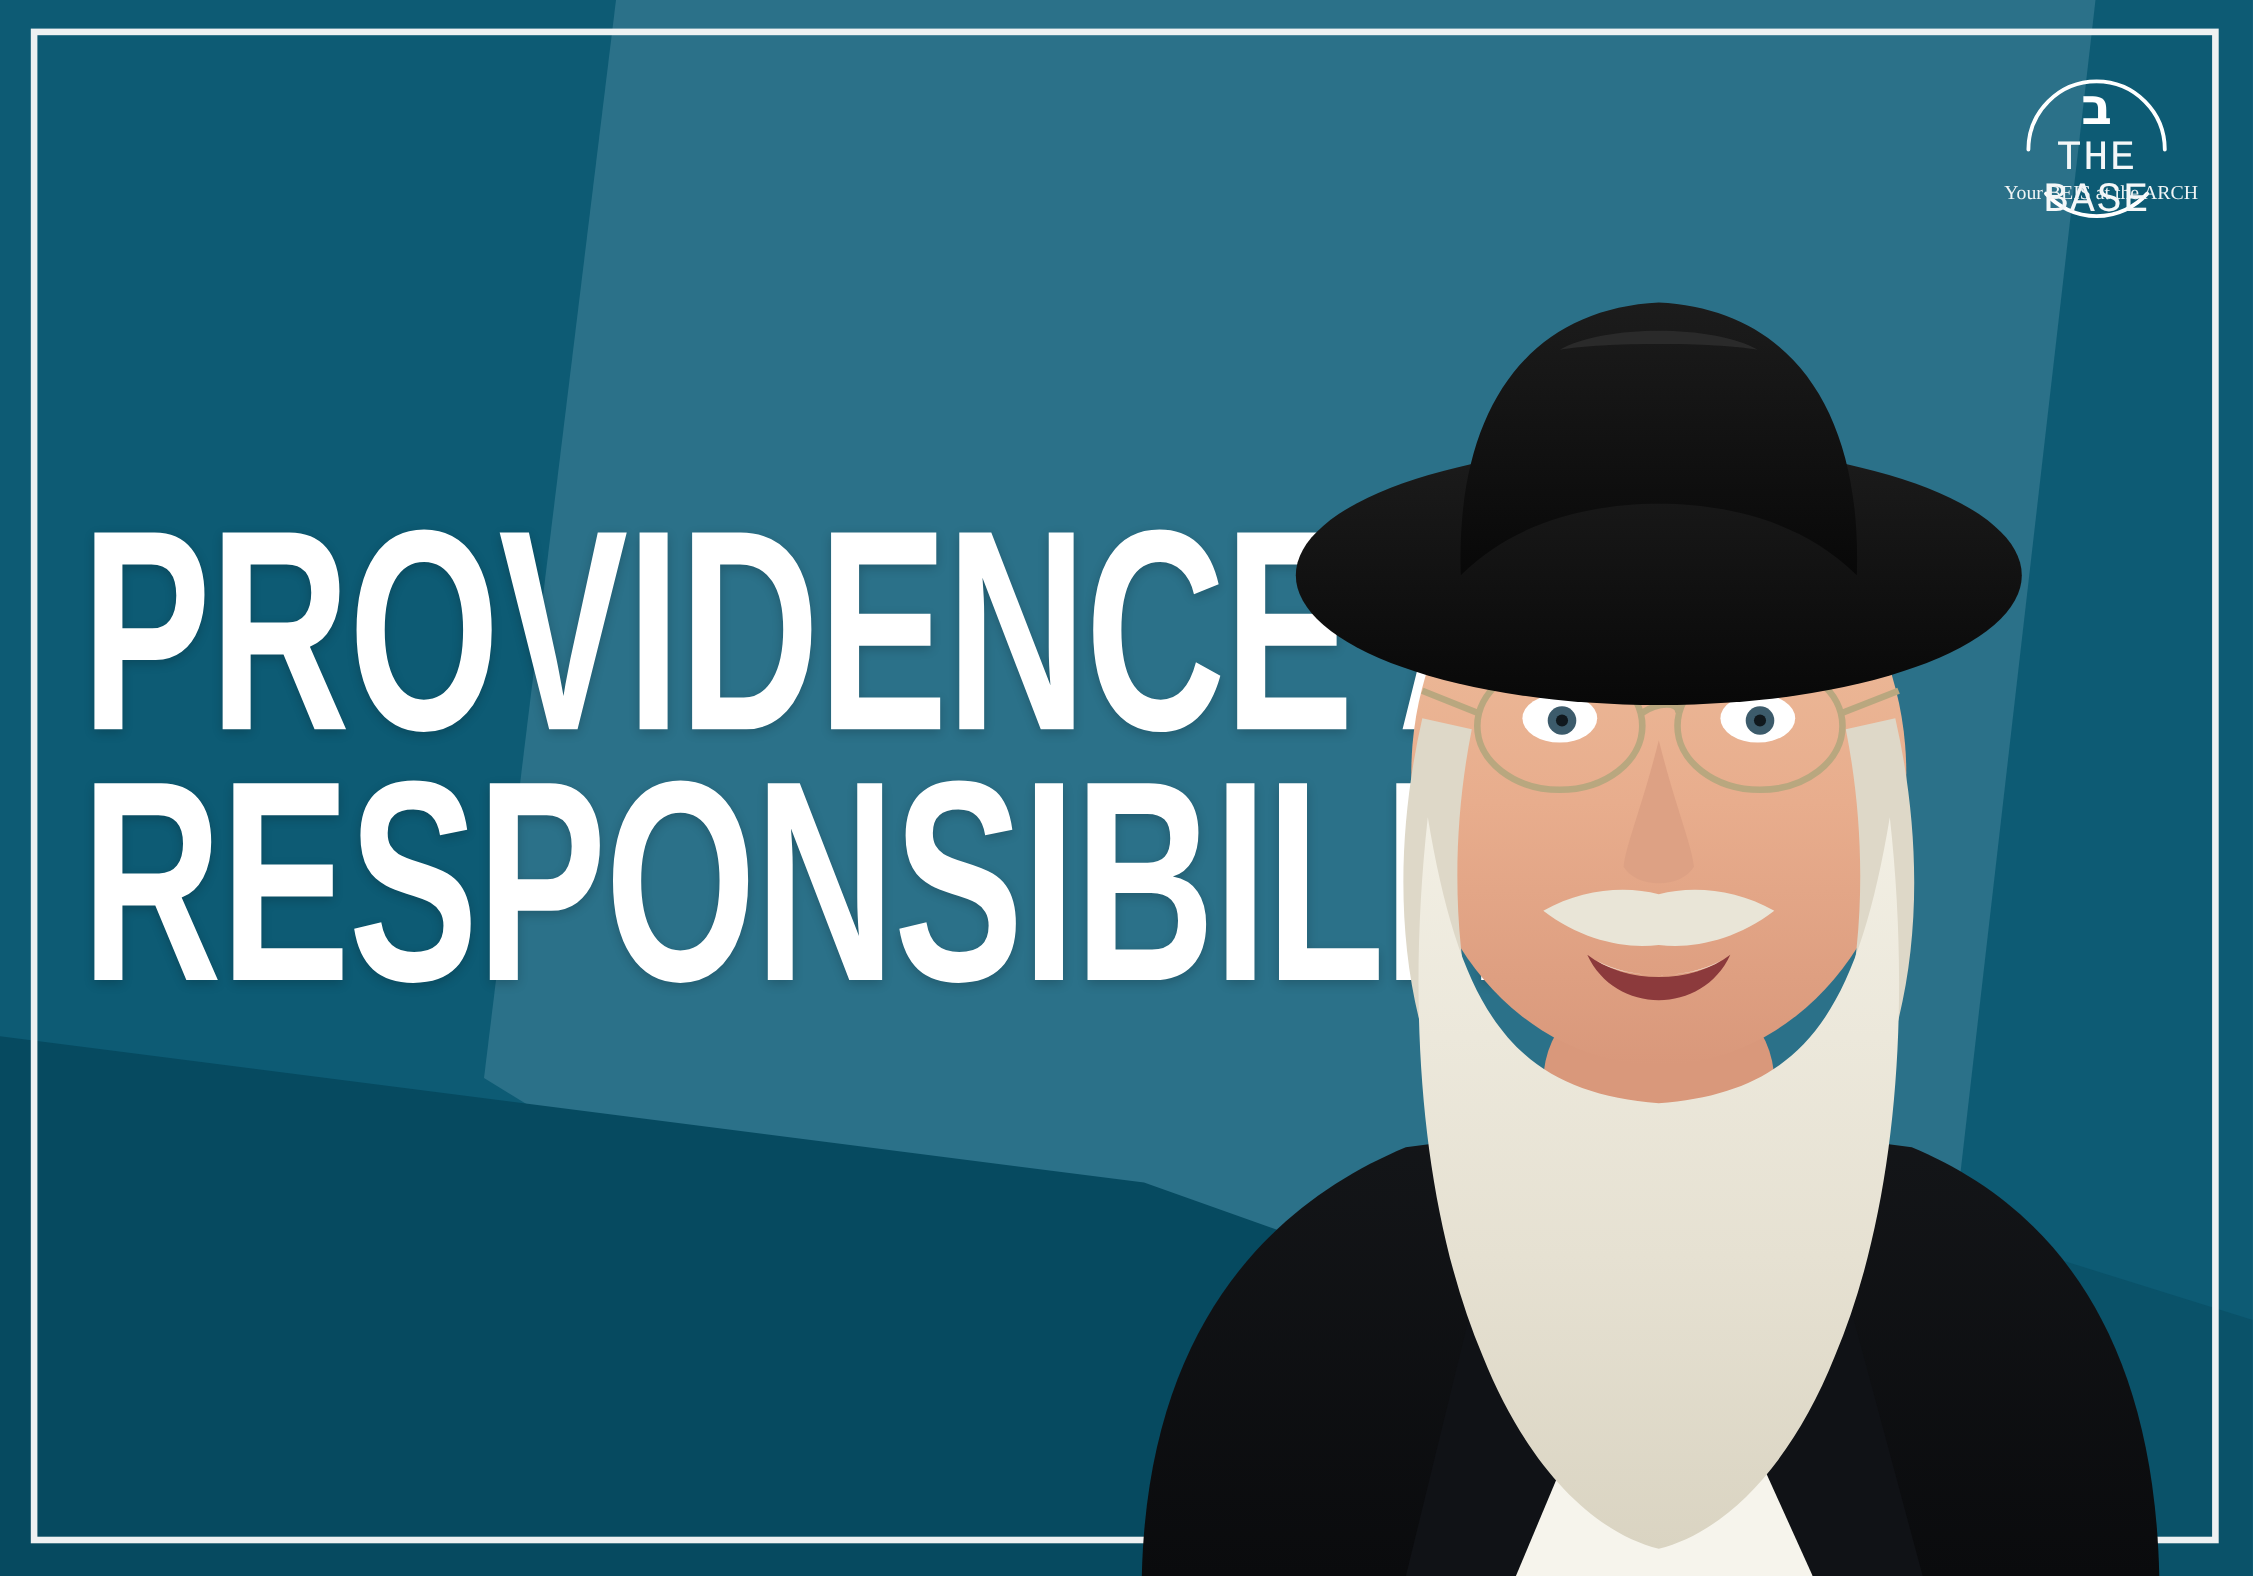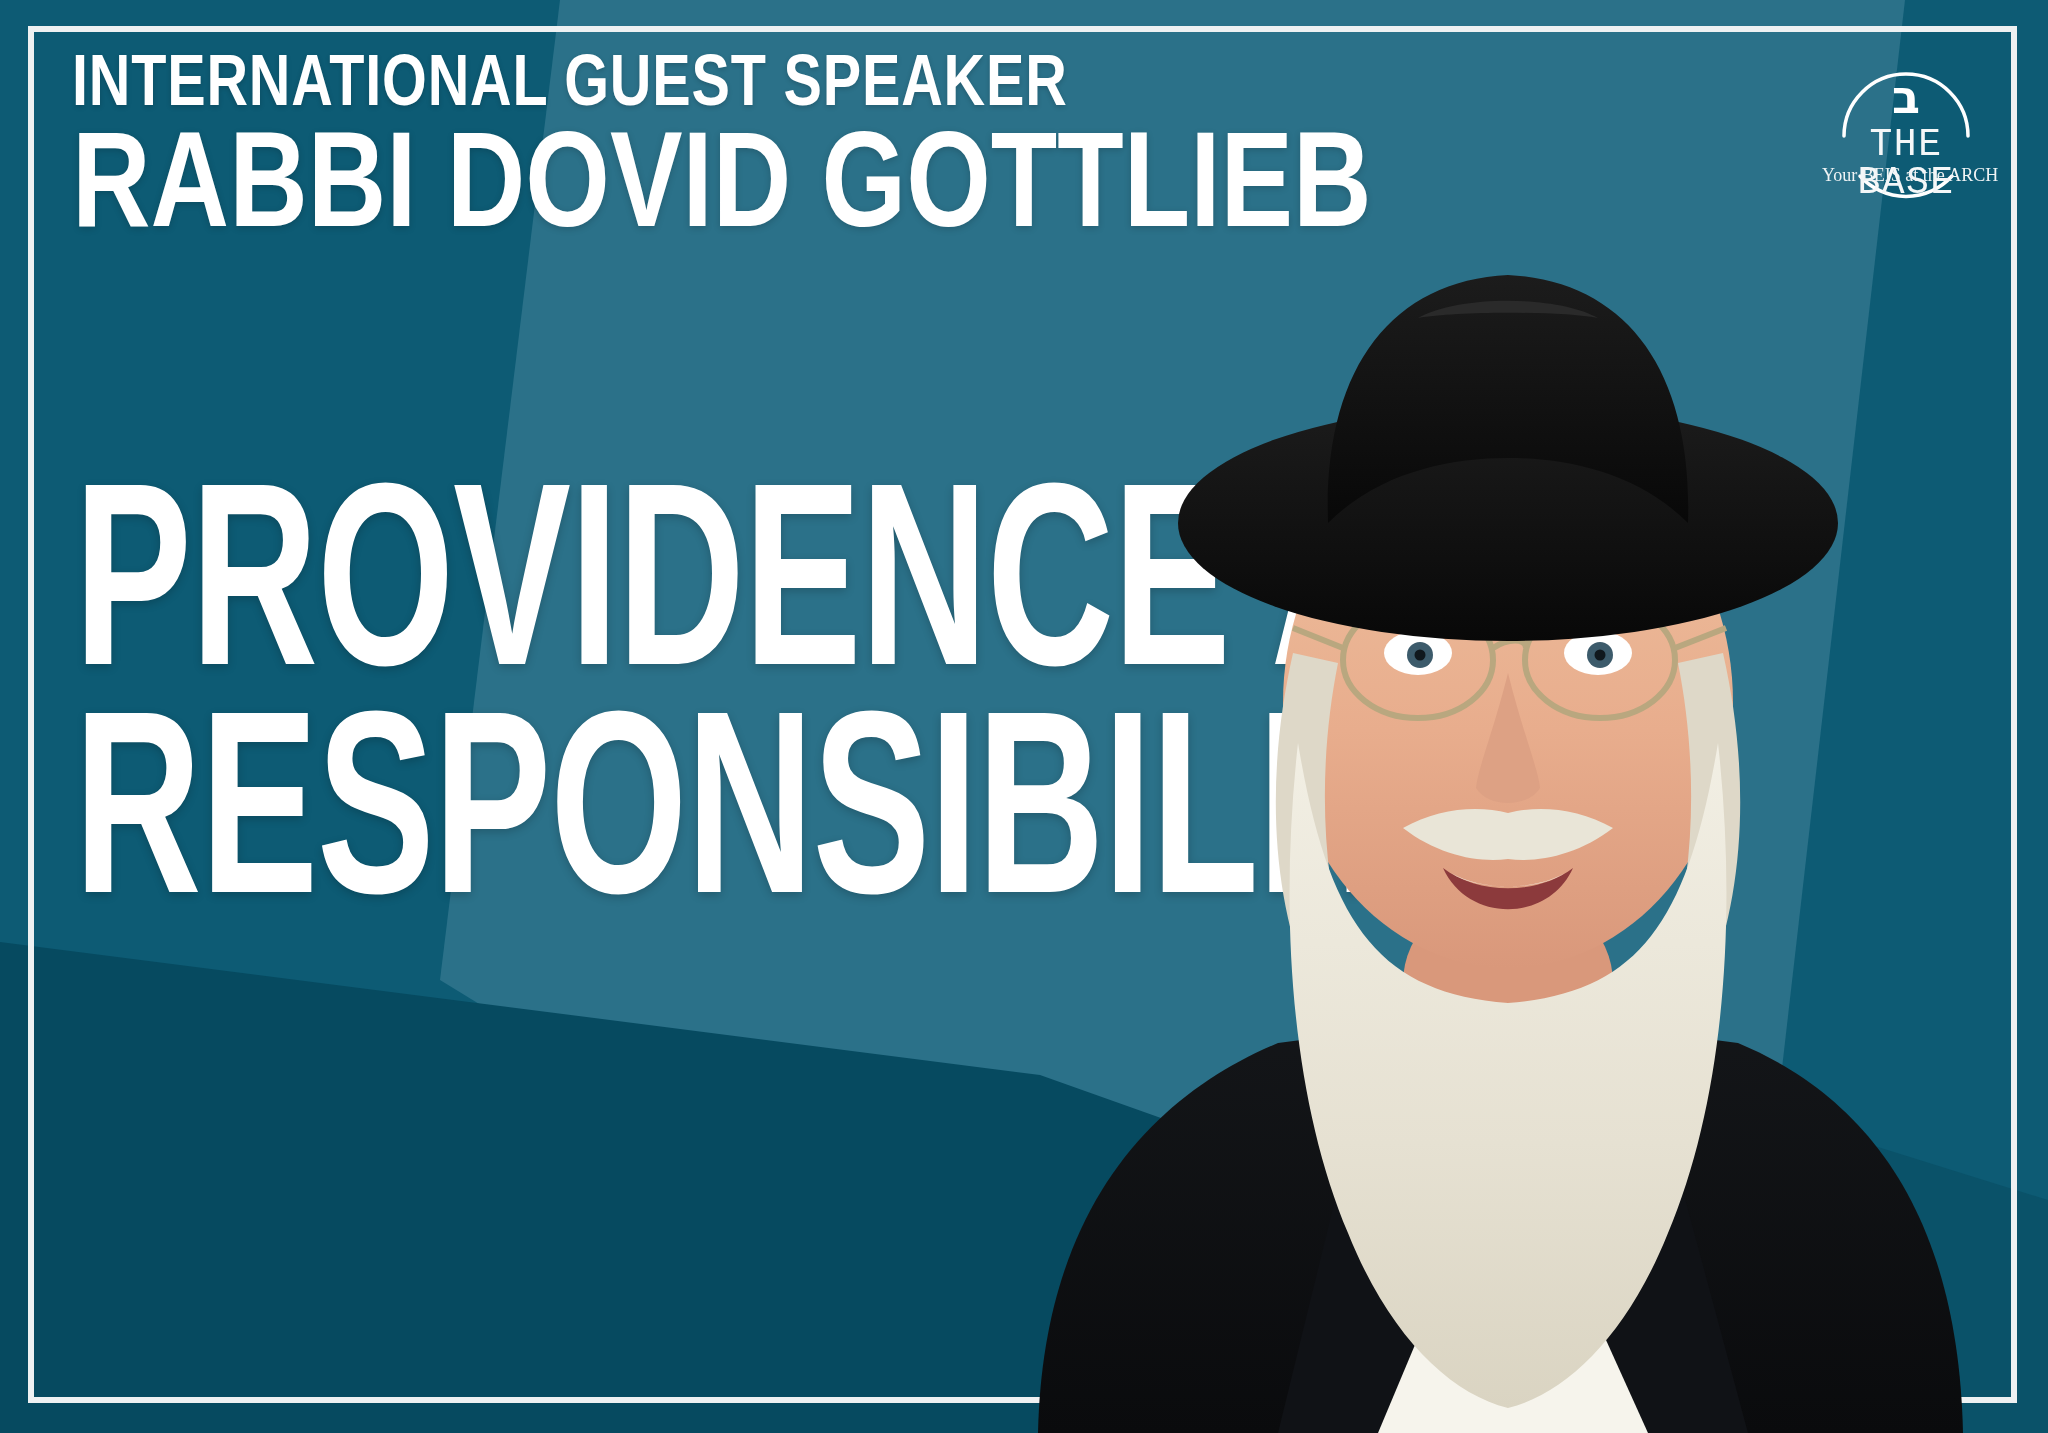--- a/index.html
+++ b/index.html
@@ -201,24 +201,20 @@
       <polygon points="560,0 2048,0 2048,1433 1180,1433 440,980" fill="#2b7189"></polygon>
 
       <polygon points="1905,0 2048,0 2048,1433 1740,1433" fill="#0d5b74"></polygon>
 
       <polygon points="0,942 1040,1075 2048,1433 0,1433" fill="#064a60"></polygon>
 
       <polygon points="1760,1110 2048,1200 2048,1433 1600,1433" fill="#0a5269"></polygon>
     </svg>
   </div>
 
-  <div class="text-block">
-    <div class="eyebrow">INTERNATIONAL GUEST SPEAKER</div>
-    <div class="speaker-name">RABBI DOVID GOTTLIEB</div>
-  </div>
 
   <div class="main-title">
     <div class="title-line">PROVIDENCE AND</div>
     <div class="title-line">RESPONSIBILITY</div>
   </div>
 
   <div class="portrait">
     <svg viewBox="0 0 1100 1210" preserveAspectRatio="xMidYMax meet">
       <defs>
         <linearGradient id="skinGrad" x1="0" y1="0" x2="0" y2="1">

